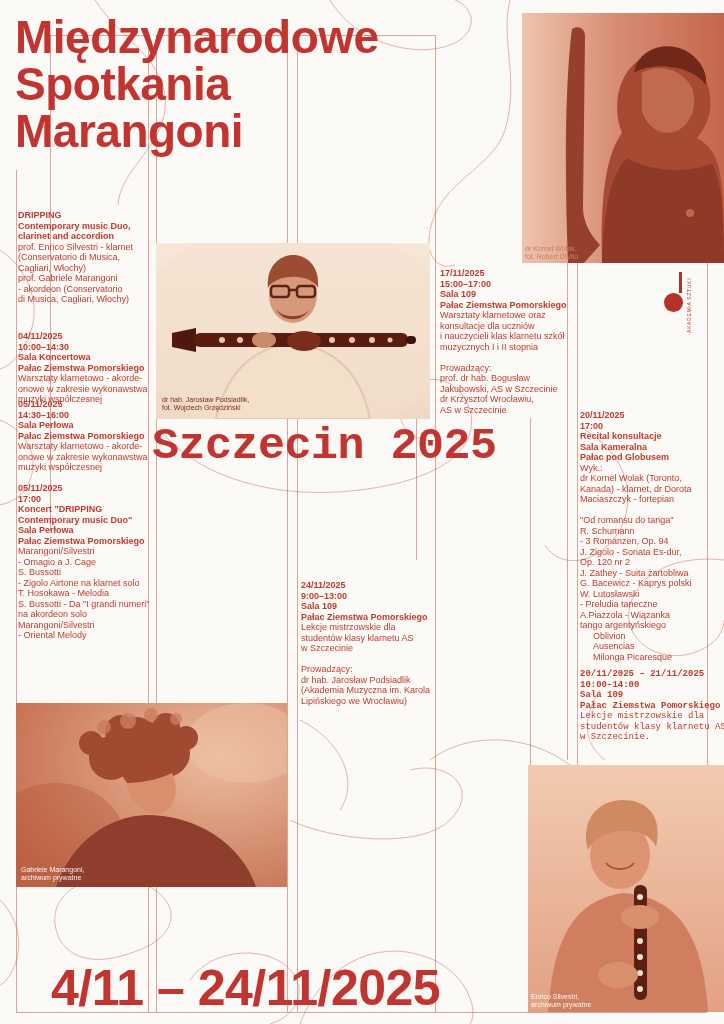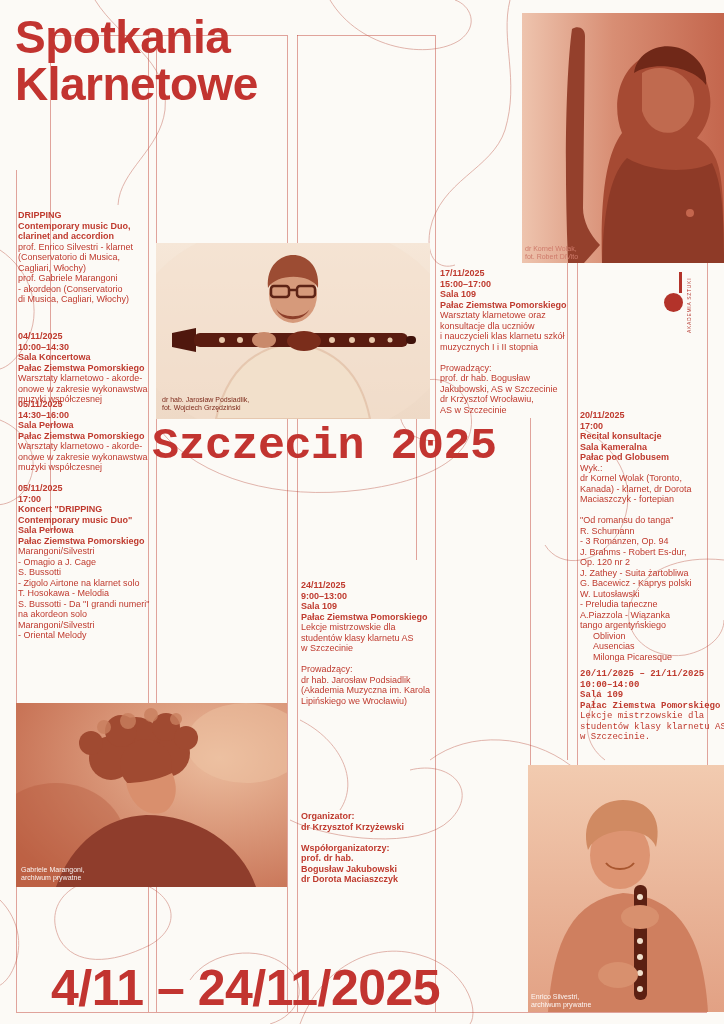--- a/index.html
+++ b/index.html
@@ -68,22 +68,23 @@
     <div class="vl" style="left:567px;top:262px;height:498px;"></div>
     <div class="vl" style="left:577px;top:262px;height:750px;"></div>
     <div class="vl" style="left:707px;top:262px;height:750px;"></div>
     <div class="hl" style="left:50px;top:35px;width:98px;"></div>
     <div class="hl" style="left:156px;top:35px;width:131px;"></div>
     <div class="hl" style="left:297px;top:35px;width:138px;"></div>
     <div class="hl" style="left:16px;top:1012px;width:691px;"></div>
   </div>
 
   <div class="big title" style="left:15px;top:14px;">
+    <div>Międzynarodowe</div>
     <div>Spotkania</div>
-    <div>Klarnetowe</div>
+    <div>Marangoni</div>
   </div>
 
   <div class="photo" style="left:522px;top:13px;width:202px;height:250px;">
     <svg viewBox="0 0 202 250">
       <defs>
         <linearGradient id="gW" x1="0" y1="0" x2="1" y2="0">
           <stop offset="0" stop-color="#eec4ae"></stop>
             <stop offset="0.45" stop-color="#d88e74"></stop>
             <stop offset="1" stop-color="#c4664d"></stop>
         </linearGradient>
@@ -217,21 +218,21 @@
       <div class="ln b">Sala Kameralna</div>
       <div class="ln b">Pałac pod Globusem</div>
       <div class="ln">Wyk.:</div>
       <div class="ln">dr Kornel Wolak (Toronto,</div>
       <div class="ln">Kanada) - klarnet, dr Dorota</div>
       <div class="ln">Maciaszczyk - fortepian</div>
       <div class="ln">&nbsp;</div>
       <div class="ln">"Od romansu do tanga"</div>
       <div class="ln">R. Schumann</div>
       <div class="ln">- 3 Romanzen, Op. 94</div>
-      <div class="ln">J. Brahms - Robert Es-dur,</div>
+      <div class="ln">J. Zigolo - Sonata Es-dur,</div>
       <div class="ln">Op. 120 nr 2</div>
       <div class="ln">J. Zathey - Suita żartobliwa</div>
       <div class="ln">G. Bacewicz - Kaprys polski</div>
       <div class="ln">W. Lutosławski</div>
       <div class="ln">- Preludia taneczne</div>
       <div class="ln">A.Piazzola - Wiązanka</div>
       <div class="ln">tango argentyńskiego</div>
       <div class="ln in">Oblivion</div>
       <div class="ln in">Ausencias</div>
       <div class="ln in">Milonga Picaresque</div>
@@ -252,29 +253,20 @@
       <div class="ln b">Sala 109</div>
       <div class="ln b">Pałac Ziemstwa Pomorskiego</div>
       <div class="ln">Lekcje mistrzowskie dla</div>
       <div class="ln">studentów klasy klarnetu AS</div>
       <div class="ln">w Szczecinie</div>
       <div class="ln">&nbsp;</div>
       <div class="ln">Prowadzący:</div>
       <div class="ln">dr hab. Jarosław Podsiadlik</div>
       <div class="ln">(Akademia Muzyczna im. Karola</div>
       <div class="ln">Lipińskiego we Wrocławiu)</div>
-    </div>
-  <div class="txt" style="left:301px;top:811px;">
-      <div class="ln b">Organizator:</div>
-      <div class="ln b">dr Krzysztof Krzyżewski</div>
-      <div class="ln">&nbsp;</div>
-      <div class="ln b">Współorganizatorzy:</div>
-      <div class="ln b">prof. dr hab.</div>
-      <div class="ln b">Bogusław Jakubowski</div>
-      <div class="ln b">dr Dorota Maciaszczyk</div>
     </div>
 
   <div class="photo" style="left:16px;top:703px;width:271px;height:184px;">
     <svg viewBox="0 0 271 184">
       <defs>
         <radialGradient id="gM" cx="0.75" cy="0.3" r="0.9">
           <stop offset="0" stop-color="#ecbd9e"></stop>
             <stop offset="1" stop-color="#c3694c"></stop>
         </radialGradient>
       </defs>

